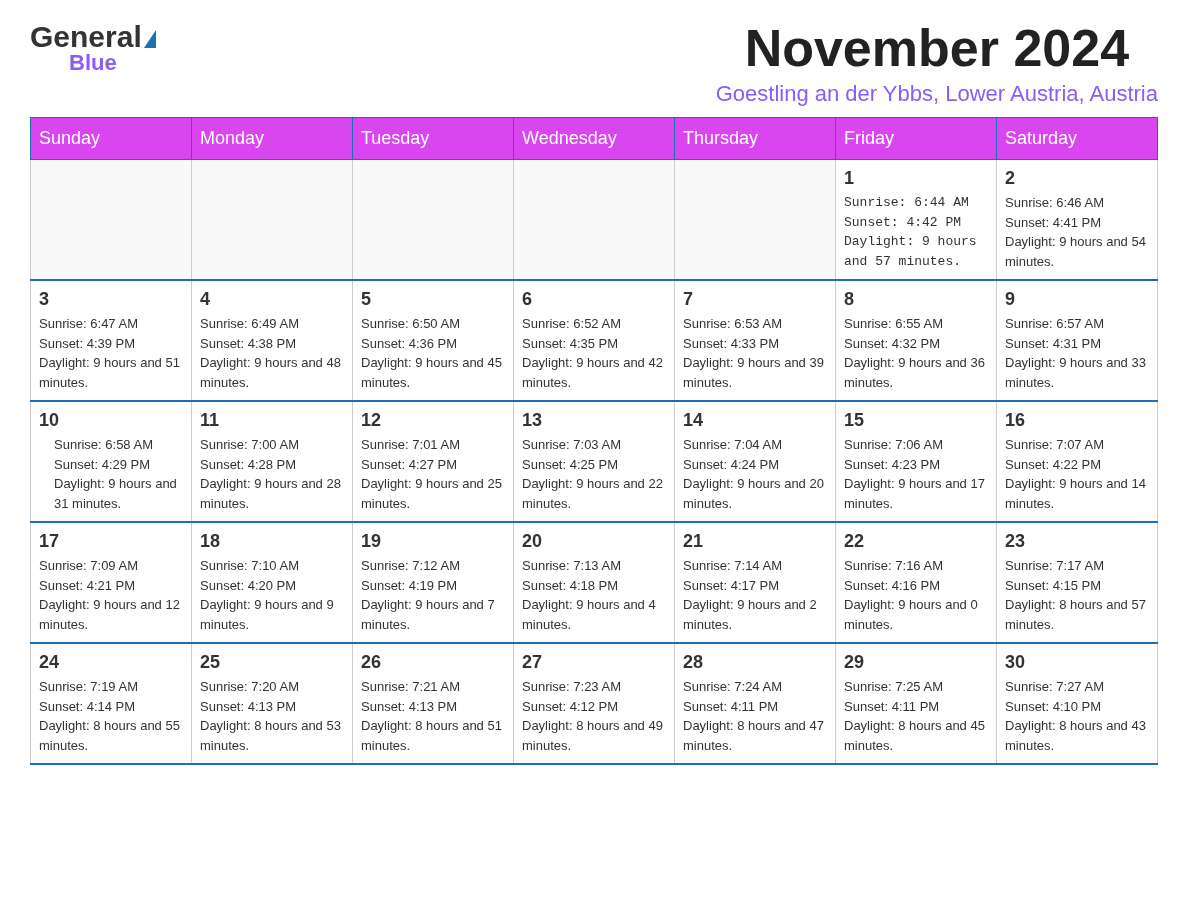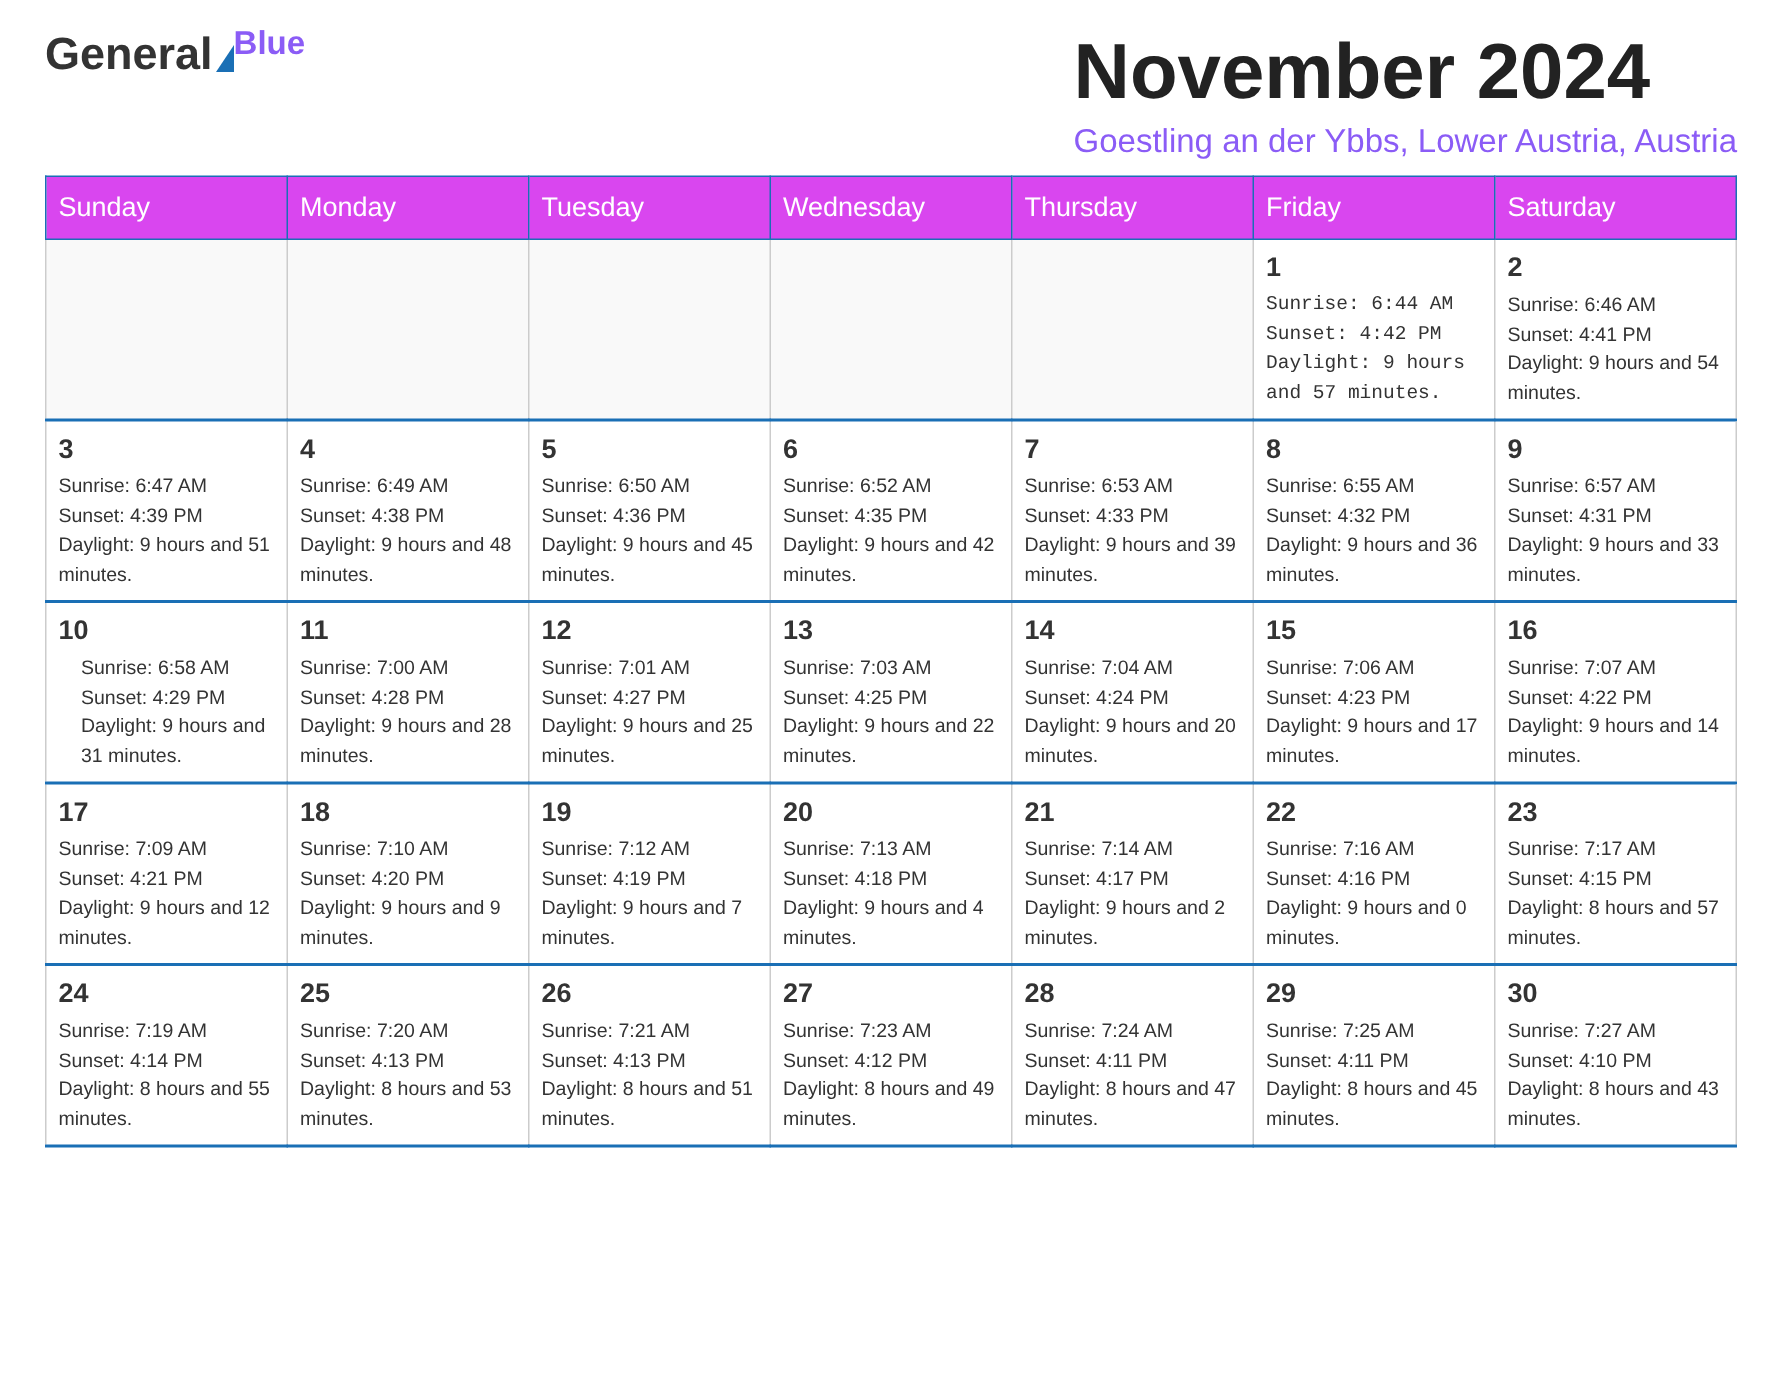--- a/index.html
+++ b/index.html
@@ -11,25 +11,25 @@
       padding: 20px 30px;
     }
     .header-area {
       display: flex;
       justify-content: space-between;
       align-items: flex-start;
       margin-bottom: 10px;
     }
     .logo {
       display: flex;
-      flex-direction: row;
-      align-items: flex-start;
+      flex-direction: column;
+      align-items: center;
     }
     .title-area {
-      text-align: left;
+      text-align: center;
     }
     .main-title {
       font-size: 52px;
       font-weight: bold;
       color: #222;
       line-height: 1.1;
     }
     .subtitle {
       font-size: 22px;
       color: #8b5cf6;

